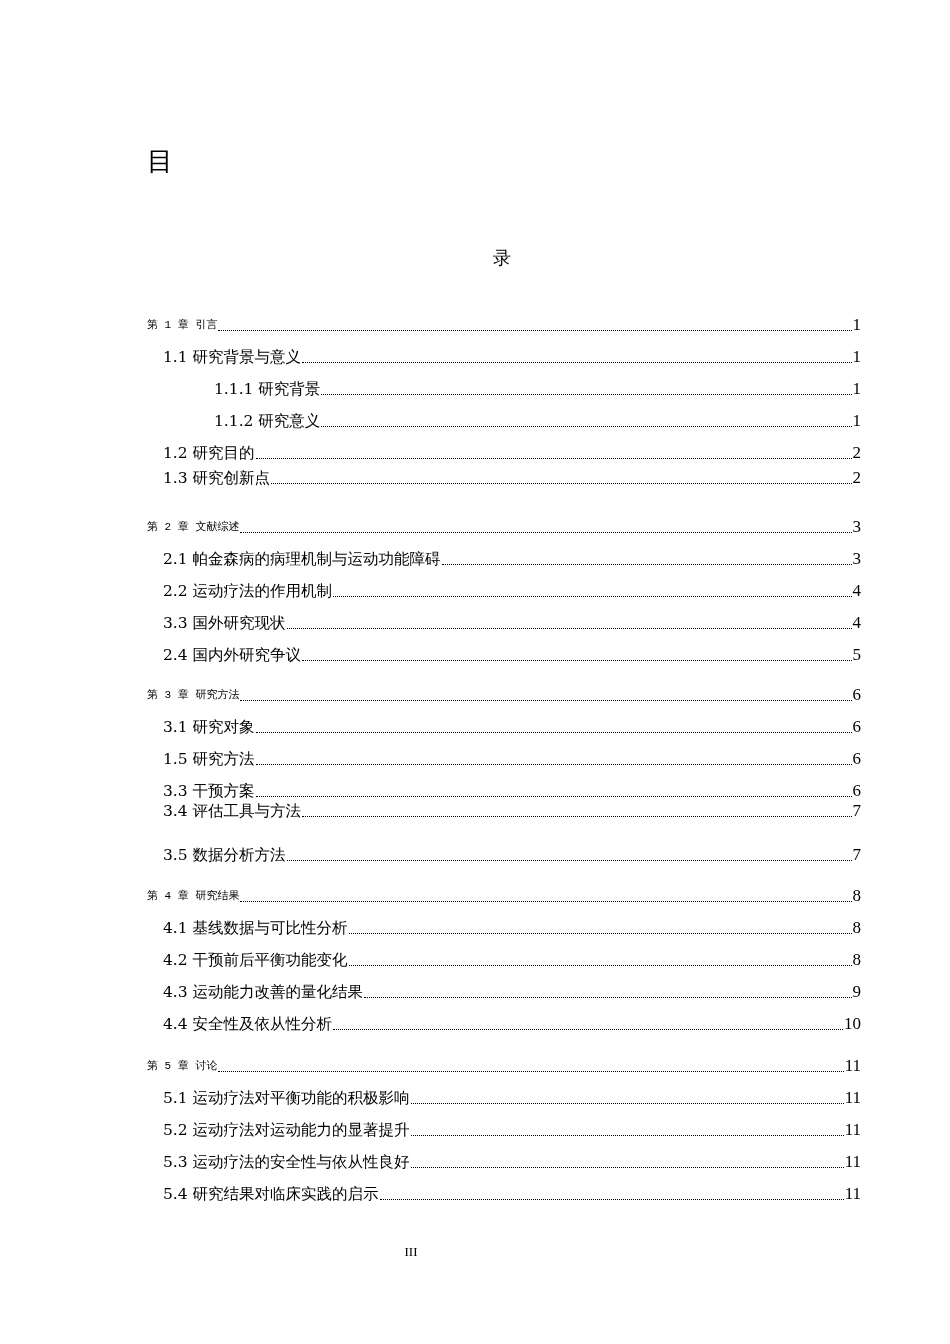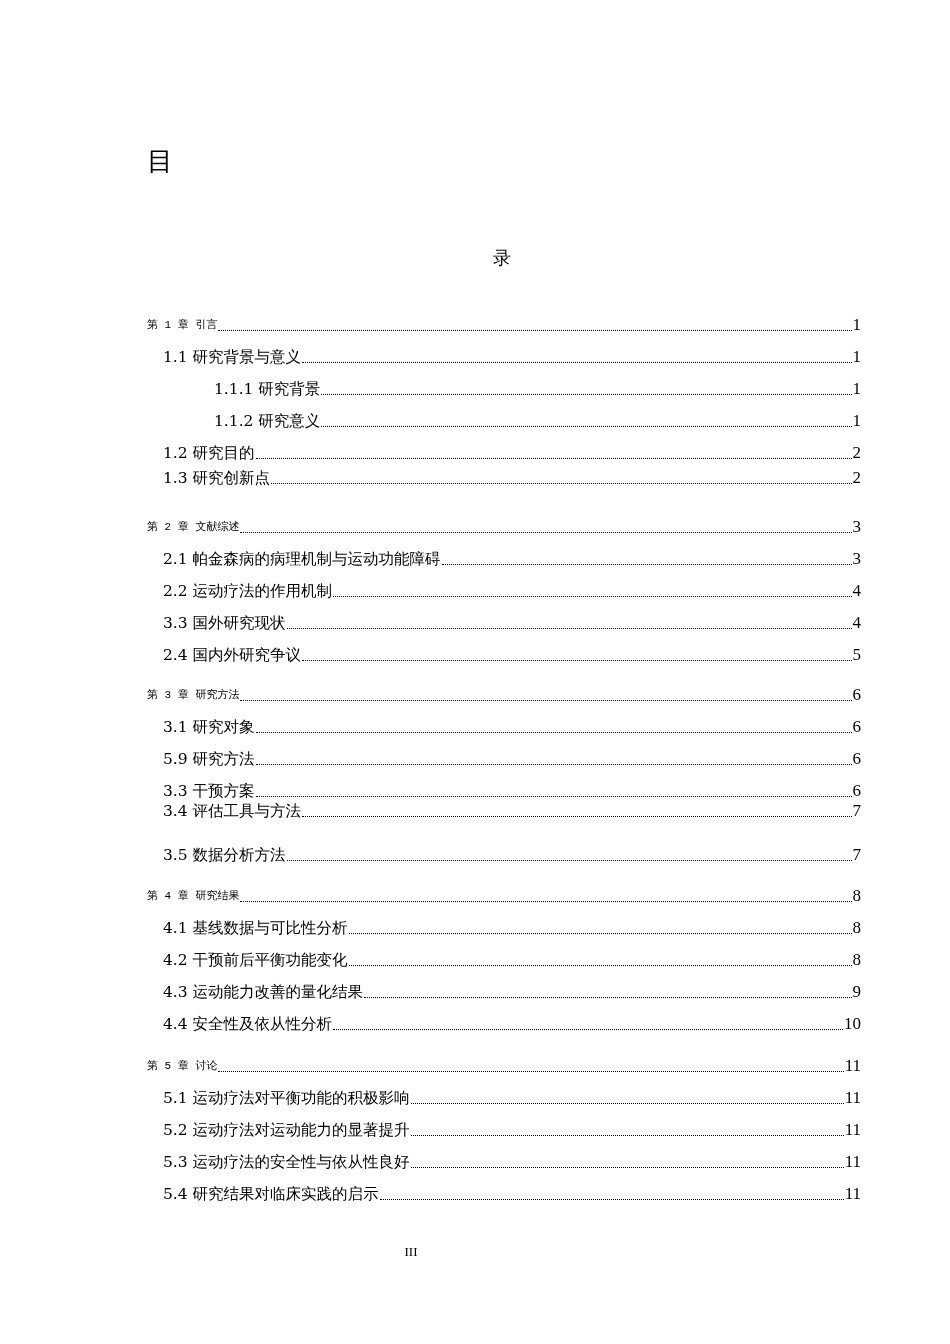--- a/index.html
+++ b/index.html
@@ -82,21 +82,21 @@
       <span class="label">第 3 章  研究方法</span>
       <span class="leader"></span>
       <span class="page">6</span>
     </div>
     <div class="row indent-1" style="top: 402px;">
       <span class="label">3.1  研究对象</span>
       <span class="leader"></span>
       <span class="page">6</span>
     </div>
     <div class="row indent-1" style="top: 434px;">
-      <span class="label">5.9  研究方法</span>
+      <span class="label">1.5  研究方法</span>
       <span class="leader"></span>
       <span class="page">6</span>
     </div>
     <div class="row indent-1" style="top: 466px;">
       <span class="label">3.3  干预方案</span>
       <span class="leader"></span>
       <span class="page">6</span>
     </div>
     <div class="row indent-1" style="top: 486px;">
       <span class="label">3.4  评估工具与方法</span>

